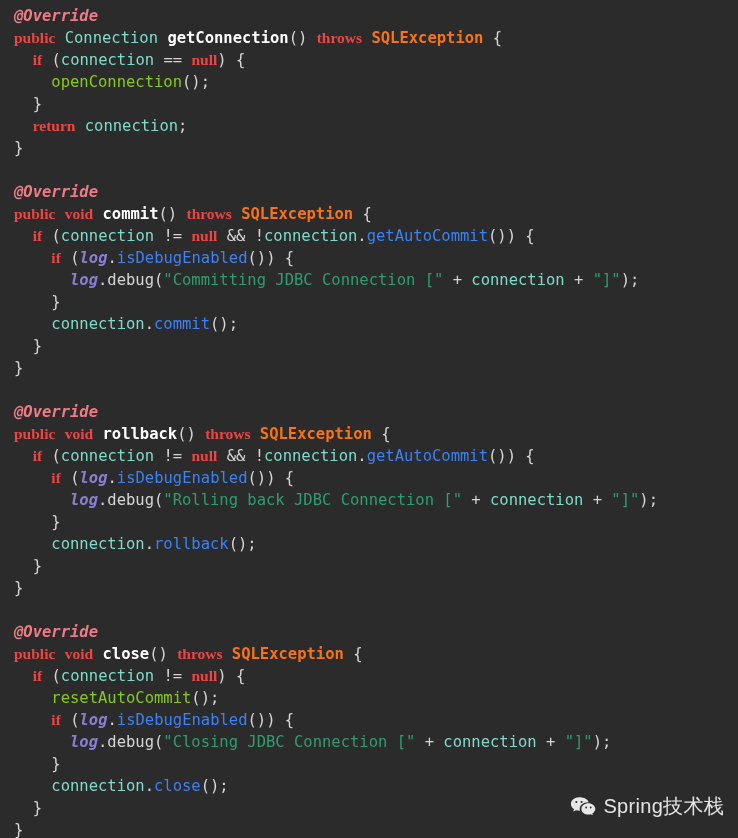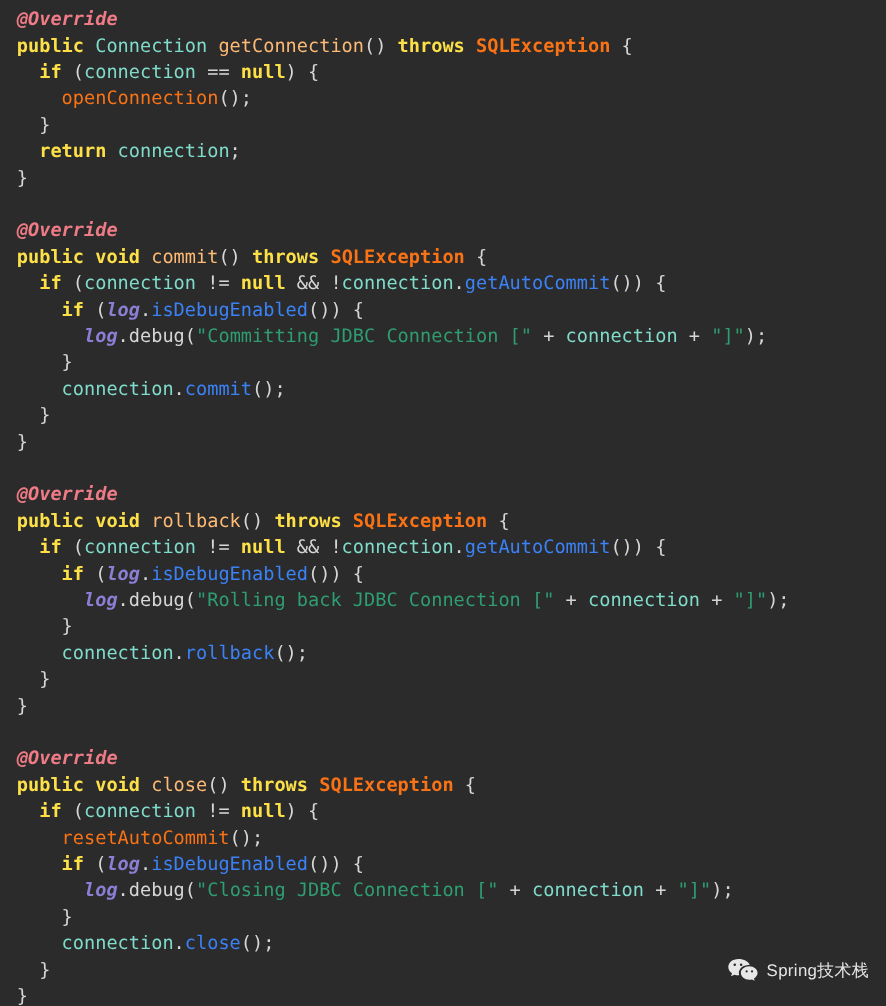--- a/index.html
+++ b/index.html
@@ -30,24 +30,24 @@
     line-height: 22px;
     white-space: pre;
     letter-spacing: 0px;
   }
   .line {
     height: 22px;
     white-space: pre;
   }
   
   .t-ann   { color: #ee7b85; font-style: italic; font-weight: bold; }
-  .t-kw    { color: #fde047; font-weight: bold; }
+  .t-kw    { color: #ef4444; font-weight: bold; font-family: Liberation Serif, serif; }
   .t-type  { color: #7fdbca; }
-  .t-decl  { color: #fdba74; font-weight: normal; }
-  .t-call  { color: #f97316; }
+  .t-decl  { color: #ffffff; font-weight: bold; }
+  .t-call  { color: #84cc16; }
   .t-excep { color: #f97316; font-weight: bold; }
   .t-var   { color: #7fdbca; }
   .t-field { color: #8b7fd4; font-style: italic; font-weight: bold; }
   .t-str   { color: #2e9e72; }
   .t-mcall { color: #3b82f6; }
   .t-plain { color: #d6d6d6; }
   .t-punc  { color: #d6d6d6; }
 
   
   #watermark {
@@ -55,21 +55,21 @@
     right: 14px;
     bottom: 18px;
     display: flex;
     align-items: center;
     gap: 7px;
     opacity: 0.95;
   }
   #watermark .wm-text {
     color: #efefef;
     font-family: "Liberation Sans", "DejaVu Sans", sans-serif;
-    font-size: 14px;
+    font-size: 20px;
     letter-spacing: 0.3px;
   }
   .wechat-icon {
     display: inline-block;
     width: 26px;
     height: 22px;
     position: relative;
   }
 </style>
 </head>

